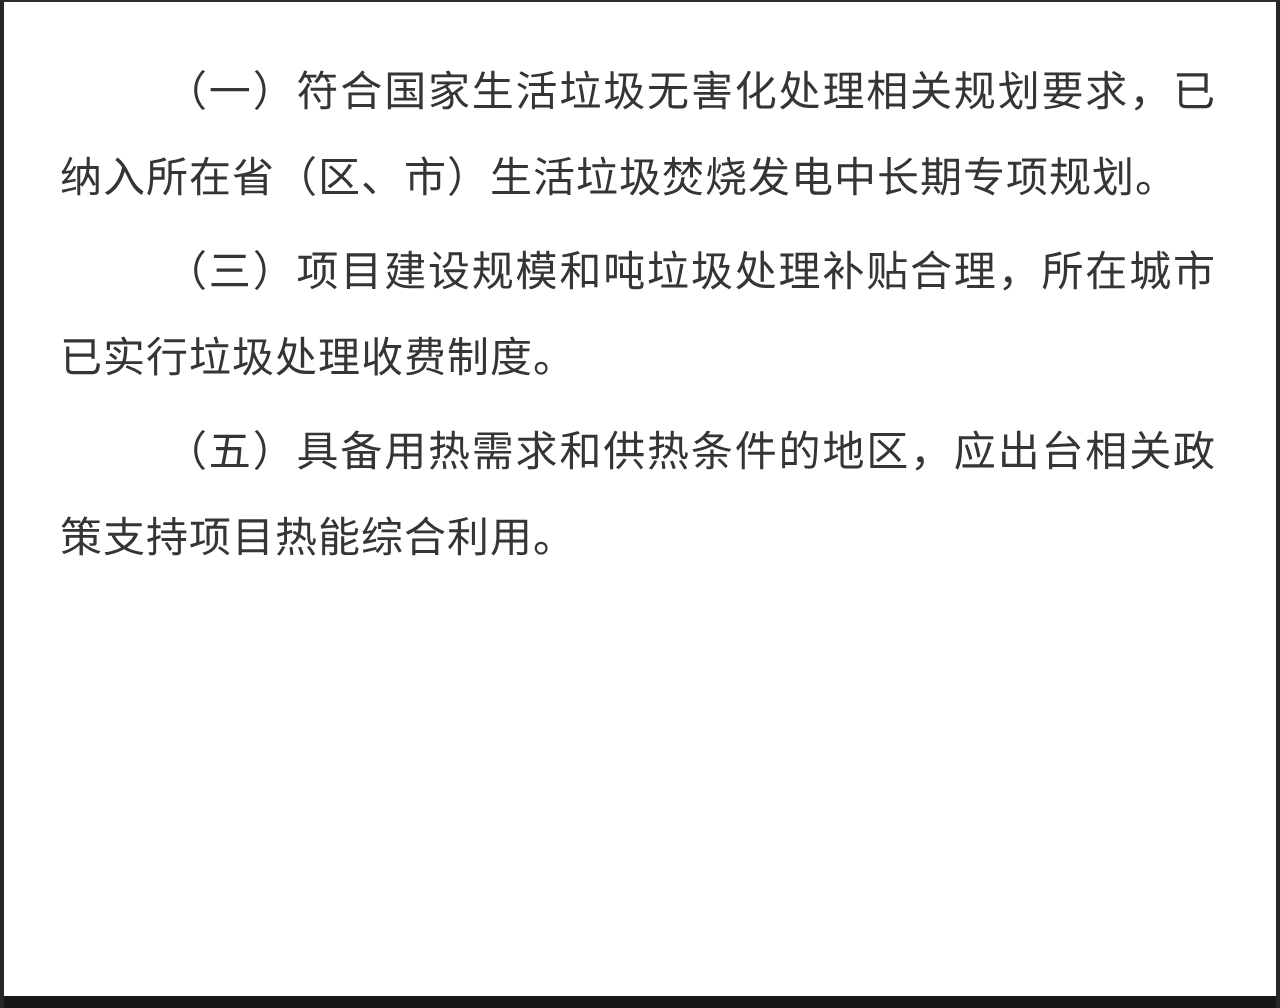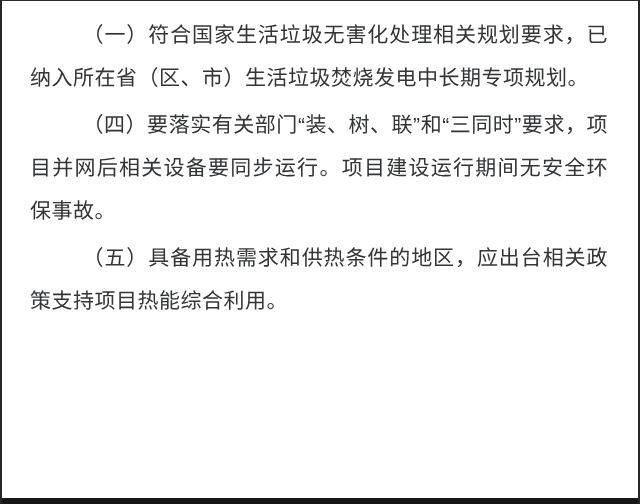--- a/index.html
+++ b/index.html
@@ -14,21 +14,21 @@
     box-sizing: border-box;
     background: #ffffff;
     border-left: 2px solid #262626;
     border-right: 2px solid #262626;
     border-top: 1px solid #2e2e2e;
     overflow: hidden;
     font-family: "Liberation Sans", "DejaVu Sans", sans-serif;
   }
   .content {
     box-sizing: border-box;
-    padding: 12px 30px 0 28px;
+    padding: 24px 30px 0 28px;
     font-size: 21px;
     line-height: 43px;
     font-weight: 500;
     color: #333537;
     text-align: justify;
     letter-spacing: 0.5px;
   }
   .content p {
     margin: 0 0 4px 0;
     text-indent: 2.5em;
@@ -41,17 +41,17 @@
     height: 6px;
     background: #171717;
   }
 </style>
 </head>
 <body>
 
 <div class="page">
   <div class="content">
     <p>（一）符合国家生活垃圾无害化处理相关规划要求，已纳入所在省（区、市）生活垃圾焚烧发电中长期专项规划。</p>
-    <p>（四）要落实有关部门“装、树、联”和“三同时”要求，项目并网后相关设备要同步运行。项目建设运行期间无安全环保事故。</p>
+    <p>（三）项目建设规模和吨垃圾处理补贴合理，所在城市已实行垃圾处理收费制度。</p>
     <p>（五）具备用热需求和供热条件的地区，应出台相关政策支持项目热能综合利用。</p>
   </div>
   <div class="bottom-bar"></div>
 </div>
 
 </body></html>

